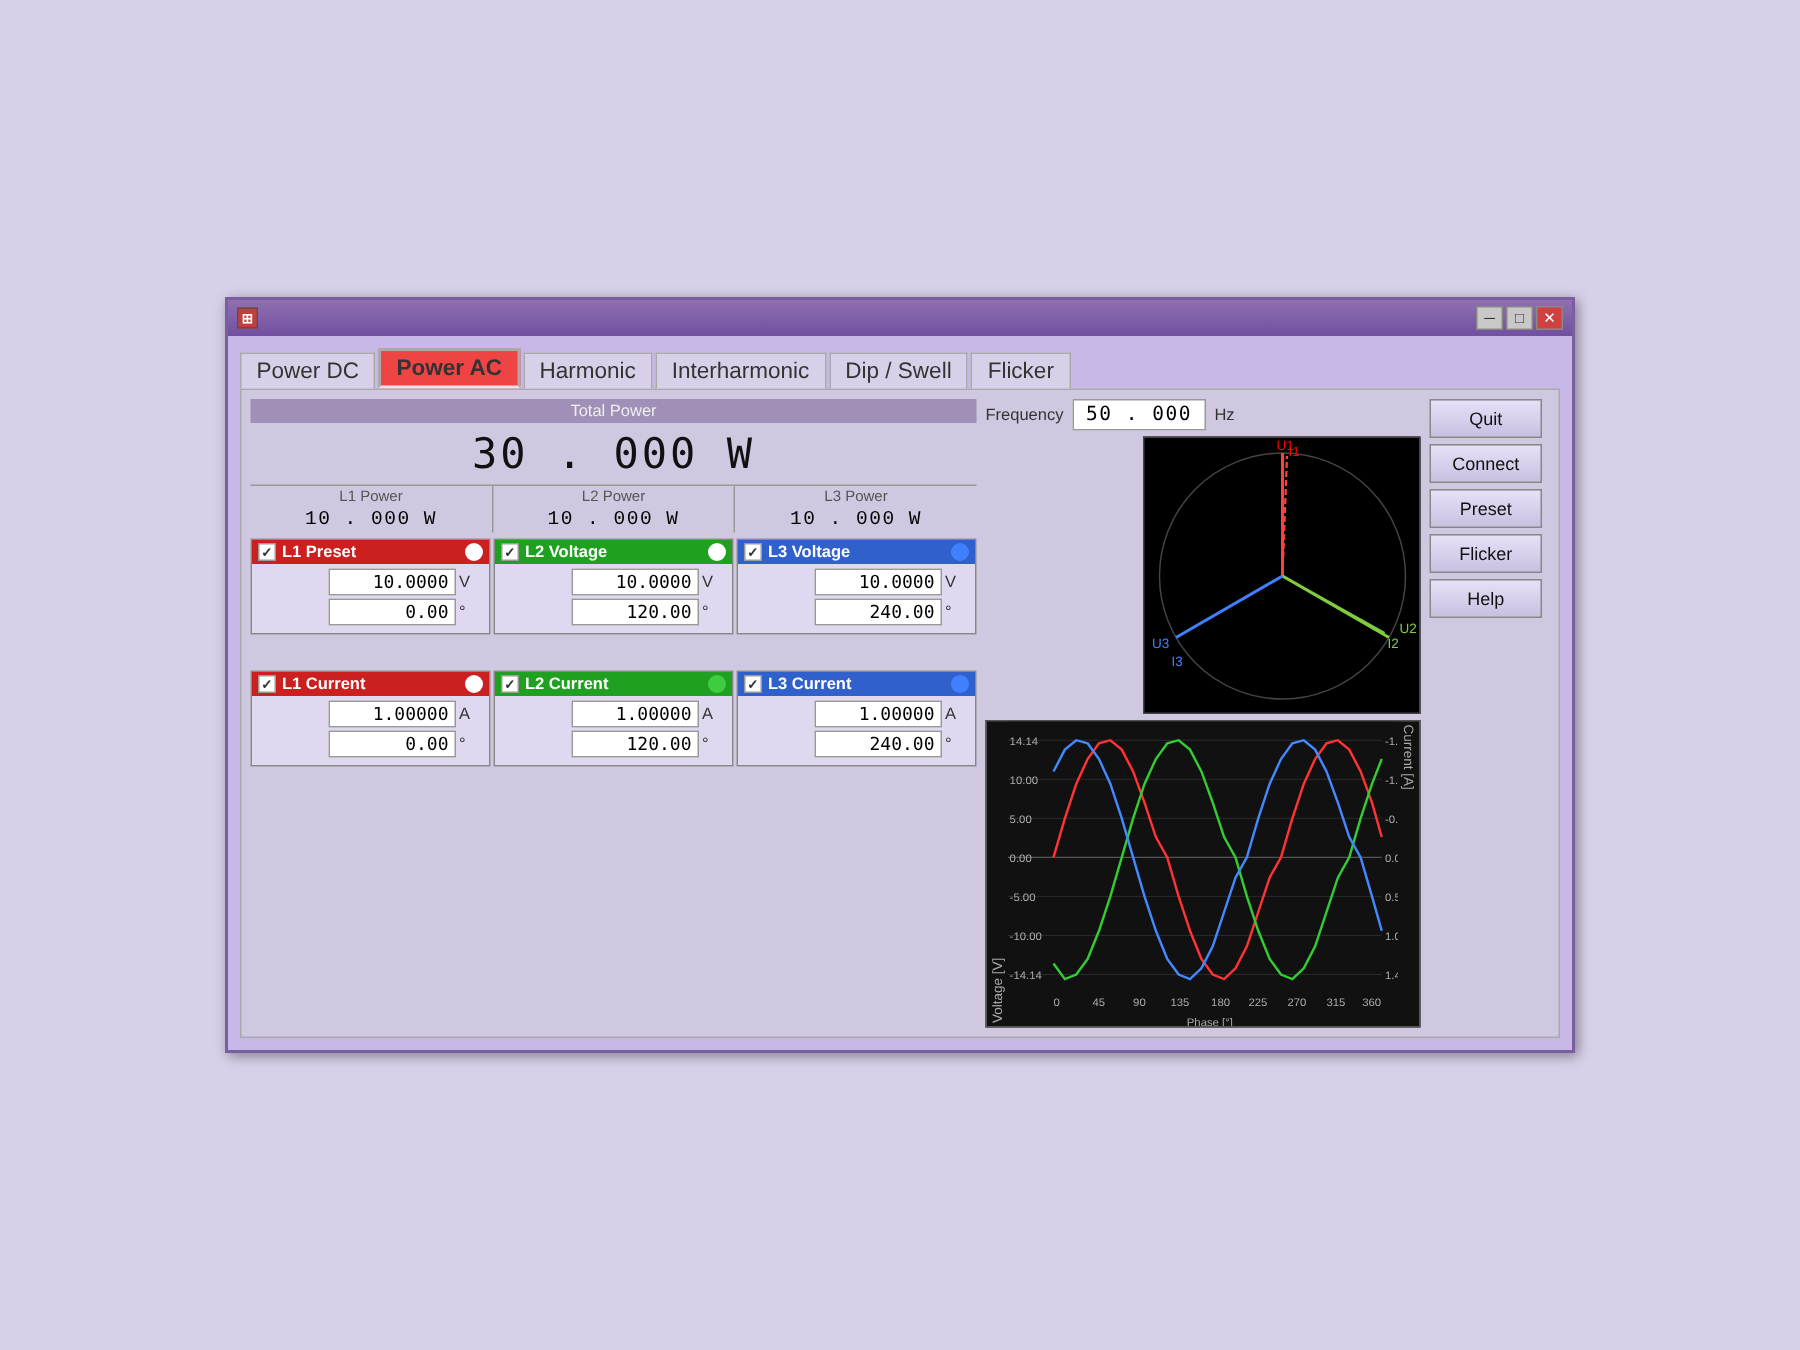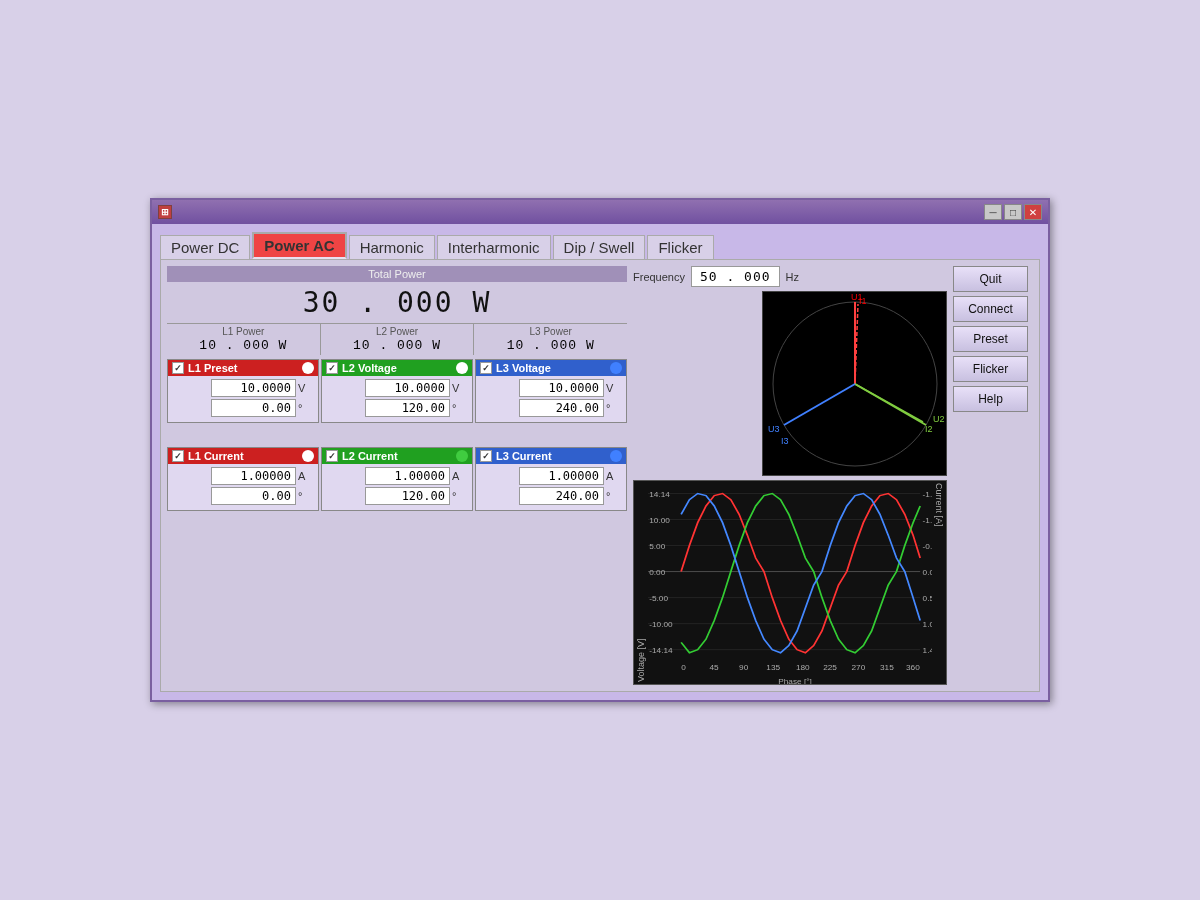--- a/index.html
+++ b/index.html
@@ -537,21 +537,21 @@
 
                 <text x="88" y="8" fill="red" font-size="9">U1</text>
                 <text x="96" y="12" fill="red" font-size="9">I1</text>
                 <text x="162" y="140" fill="#80cc40" font-size="9">I2</text>
                 <text x="170" y="130" fill="#80cc40" font-size="9">U2</text>
                 <text x="5" y="140" fill="#4080ff" font-size="9">U3</text>
                 <text x="18" y="152" fill="#4080ff" font-size="9">I3</text>
               </svg>
             </div>
 
-            <div style="position:relative; background:#111; border:1px solid #555; width:314px; height:205px; display:flex;">
+            <div style="position:relative; background:#111; border:1px solid #555; width:290px; height:205px; display:flex;">
 
               <div style="writing-mode:vertical-rl; transform:rotate(180deg); font-size:9px; color:#aaa; padding:2px; display:flex; align-items:center;">
                 <span>Voltage [V]</span>
               </div>
 
               <div style="flex:1; position:relative;">
                 <svg width="100%" height="100%" viewBox="0 0 240 195" preserveAspectRatio="none">
                   <defs>
                     <clipPath id="chartClip">
                       <rect x="0" y="0" width="240" height="175"></rect>

